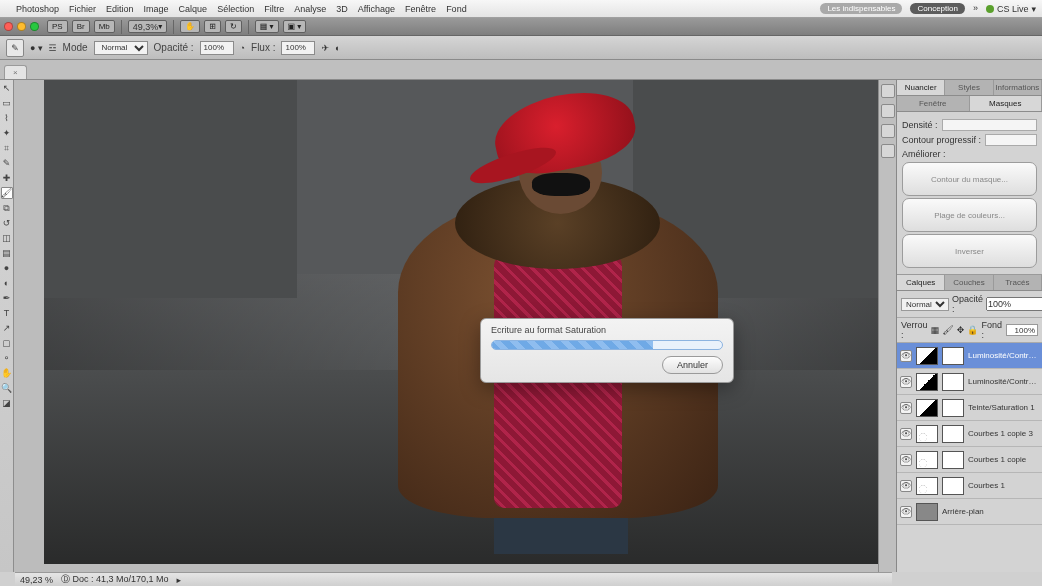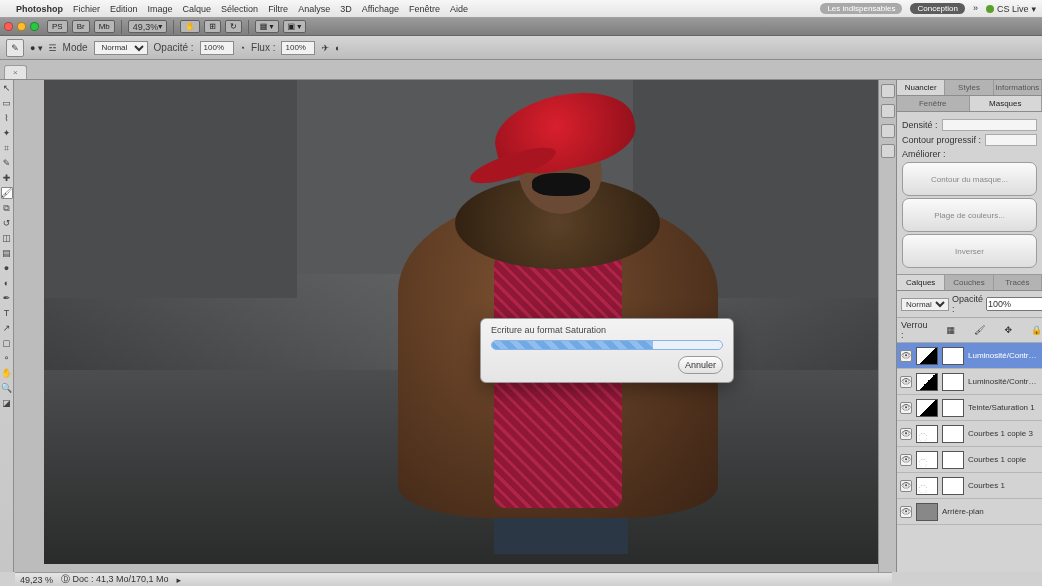--- a/index.html
+++ b/index.html
@@ -1,20 +1,20 @@
 <!DOCTYPE html>
 <html><head>
 <meta charset="utf-8">
 <style>
 *{margin:0;padding:0;box-sizing:border-box;font-family:"Lucida Grande",Arial,sans-serif;font-size:9px;color:#333;-webkit-user-select:none;user-select:none}
 body{width:1042px;height:586px;background:#d0d0d0;overflow:hidden;position:relative}
 
 .mac-menubar{height:18px;background:linear-gradient(#f7f7f7,#e4e4e4);border-bottom:1px solid #a0a0a0;display:flex;align-items:center;padding:0 6px;gap:10px}
 .mac-menubar .apple{font-size:11px}
-.mac-menubar .app{font-weight:bold}
+.mac-menubar .app{font-weight:normal}
 .mac-menubar .mi{cursor:default}
 .mac-menubar .right{margin-left:auto;display:flex;gap:8px;}
 .pill{background:#a9a9a9;border-radius:8px;padding:1px 7px;color:#fff;font-size:8px}
 .pill.dark{background:#5c5c5c}
 .cs-live{display:flex;align-items:center;gap:3px}
 
 .appbar{height:18px;background:linear-gradient(#9a9a9a,#7e7e7e);border-bottom:1px solid #666;display:flex;align-items:center;padding:0 4px;gap:4px}
 .traffic{display:flex;gap:4px;margin-right:4px}
 .tl{width:9px;height:9px;border-radius:50%;border:1px solid rgba(0,0,0,.3)}
 .tl.r{background:#ff5f57}.tl.y{background:#febc2e}.tl.g{background:#28c840}
@@ -64,60 +64,60 @@
 .dock-tabrow .dt{flex:1;text-align:center;font-size:8px;line-height:16px;color:#555;border-right:1px solid #9a9a9a;cursor:pointer}
 .dock-tabrow .dt.active{background:#d7d7d7;color:#222}
 .panel{background:#d3d3d3;border-bottom:1px solid #9a9a9a;padding:4px 5px;font-size:8px;color:#555}
 .panel .row{display:flex;align-items:center;gap:4px;margin:3px 0}
 .panel .thumb{width:26px;height:20px;background:#555;border:1px solid #333}
 .panel .field{flex:1;height:12px;background:#f5f5f5;border:1px solid #aaa}
 .panel .btn{height:14px;background:linear-gradient(#fafafa,#dedede);border:1px solid #9c9c9c;border-radius:7px;font-size:8px;color:#888;padding:16px 6px;display:flex;align-items:center;justify-content:center;margin:2px 0 2px auto;min-width:70px}
 .layers{flex:1;background:#d3d3d3;display:flex;flex-direction:column}
 .layers .controls{display:flex;align-items:center;gap:3px;padding:3px 4px;border-bottom:1px solid #aaa}
 .layers select{flex:1;height:13px;font-size:8px;border:1px solid #999;background:#f1f1f1}
-.layers .opac{display:flex;align-items:center;gap:19px;padding:2px 4px;border-bottom:1px solid #aaa;font-size:8px;color:#555}
+.layers .opac{display:flex;align-items:center;gap:3px;padding:2px 4px;border-bottom:1px solid #aaa;font-size:8px;color:#555}
 .layers .opac input{width:32px;height:12px;font-size:8px;border:1px solid #999;text-align:right;padding-right:2px}
 .layer{display:flex;align-items:center;height:26px;border-bottom:1px solid #b6b6b6;padding:0 3px;gap:4px}
 .layer.sel{background:#6a8fd8;color:#fff}
 .layer.sel .name{color:#fff}
 .eye{width:12px;height:12px;border:1px solid #888;border-radius:2px;background:#f3f3f3;display:flex;align-items:center;justify-content:center;font-size:8px;color:#555}
 .lthumb{width:22px;height:18px;background:#888;border:1px solid #555}
 .lthumb.adj{background:linear-gradient(135deg,#fff 50%,#000 50%)}
 .lthumb.mask{background:#fff;border:1px solid #555}
 .lthumb.curves{background:radial-gradient(circle at 30% 70%,#fff 20%,#ccc 22%,#fff 24%),linear-gradient(#eee,#eee);position:relative}
 .name{font-size:8px;color:#333;white-space:nowrap;overflow:hidden;text-overflow:ellipsis;flex:1}
 .dockcol{position:absolute;top:80px;right:146px;width:18px;bottom:14px;background:#bfbfbf;border-left:1px solid #8e8e8e;display:flex;flex-direction:column;align-items:center;padding-top:4px;gap:6px}
 .dockcol .di{width:14px;height:14px;background:#d7d7d7;border:1px solid #8a8a8a;border-radius:2px}
 
 .dialog{position:absolute;left:480px;top:318px;width:254px;background:linear-gradient(#f3f3f3,#e5e5e5);border:1px solid #9a9a9a;border-radius:6px;box-shadow:0 6px 20px rgba(0,0,0,.35)}
 .dialog .titlebar{height:16px;background:linear-gradient(#eaeaea,#d4d4d4);border-bottom:1px solid #b5b5b5;border-radius:6px 6px 0 0;text-align:center;font-size:9px;line-height:16px;color:#444}
 .dialog .body{padding:6px 10px 8px}
 .dialog .msg{font-size:9px;color:#444;margin-bottom:5px}
 .dialog .progress{height:10px;border:1px solid #8cb3e0;border-radius:5px;background:#e9f1fb;overflow:hidden;position:relative}
 .dialog .progress .fill{height:100%;width:70%;background:repeating-linear-gradient(45deg,#6fa9e6 0 6px,#8fbdef 6px 12px)}
 .dialog .btns{display:flex;justify-content:flex-end;margin-top:6px}
-.dialog .btns button{height:18px;padding:0 6px;border:1px solid #9a9a9a;border-radius:9px;background:linear-gradient(#fdfdfd,#e2e2e2);font-size:9px;color:#333;cursor:pointer}
+.dialog .btns button{height:18px;padding:0 14px;border:1px solid #9a9a9a;border-radius:9px;background:linear-gradient(#fdfdfd,#e2e2e2);font-size:9px;color:#333;cursor:pointer}
 </style>
 </head>
 <body>
 
 <div class="mac-menubar">
   <span class="apple"></span>
   <span class="mi app">Photoshop</span>
   <span class="mi">Fichier</span>
   <span class="mi">Edition</span>
   <span class="mi">Image</span>
   <span class="mi">Calque</span>
   <span class="mi">Sélection</span>
   <span class="mi">Filtre</span>
   <span class="mi">Analyse</span>
   <span class="mi">3D</span>
   <span class="mi">Affichage</span>
   <span class="mi">Fenêtre</span>
-  <span class="mi">Aide</span>
+  <span class="mi">Fond</span>
   <div class="right">
     <span class="pill">Les indispensables</span>
     <span class="pill dark">Conception</span>
     <span>»</span>
     <span class="cs-live">
         <span style="width:8px;height:8px;background:#5aa02c;border-radius:50%;display:inline-block"></span>
         <span>CS Live</span>
         <span>▾</span>
       </span>
   </div>

